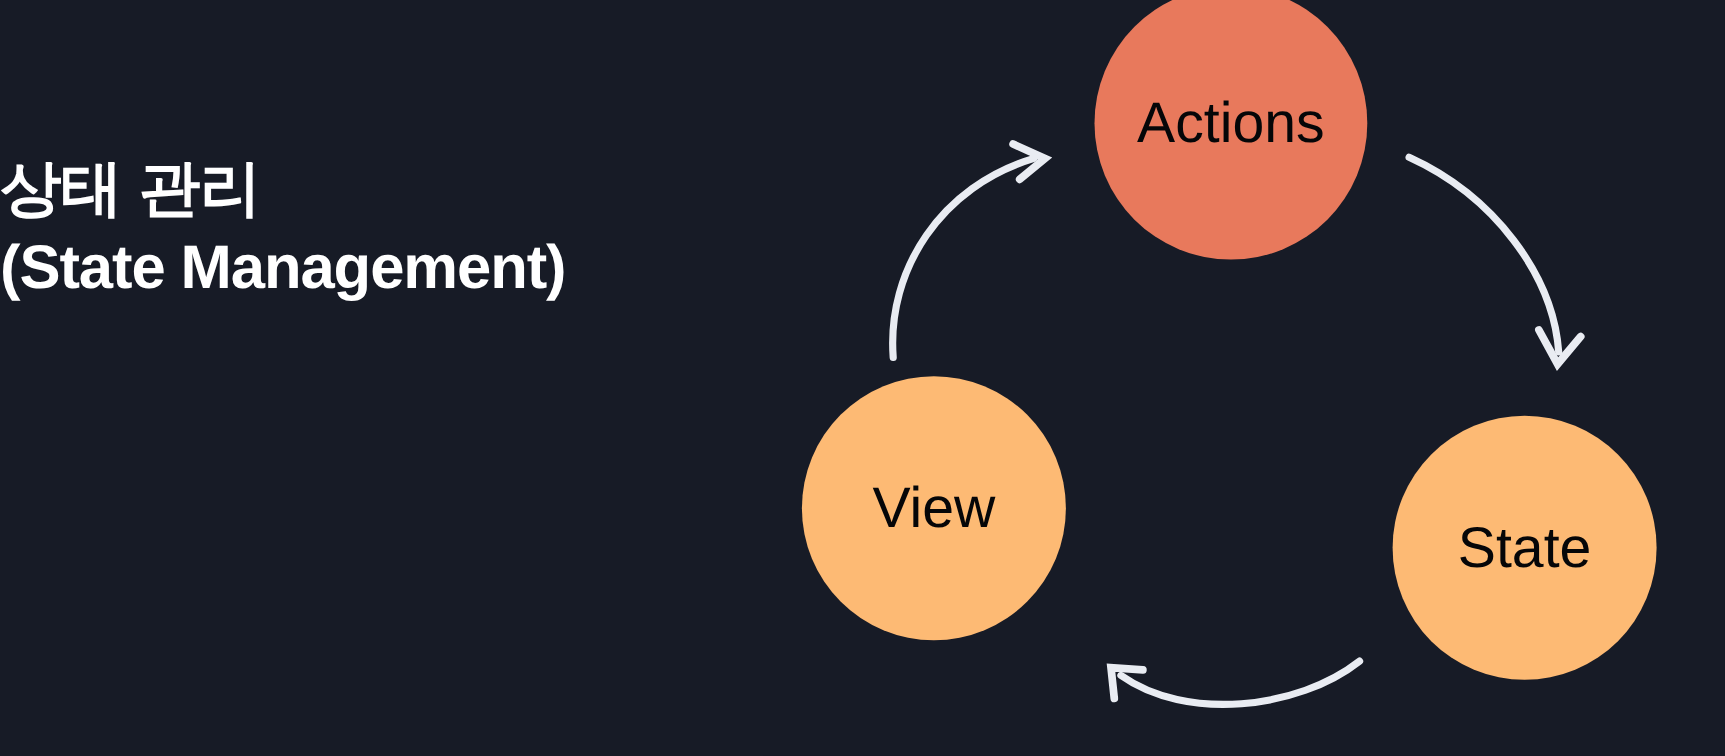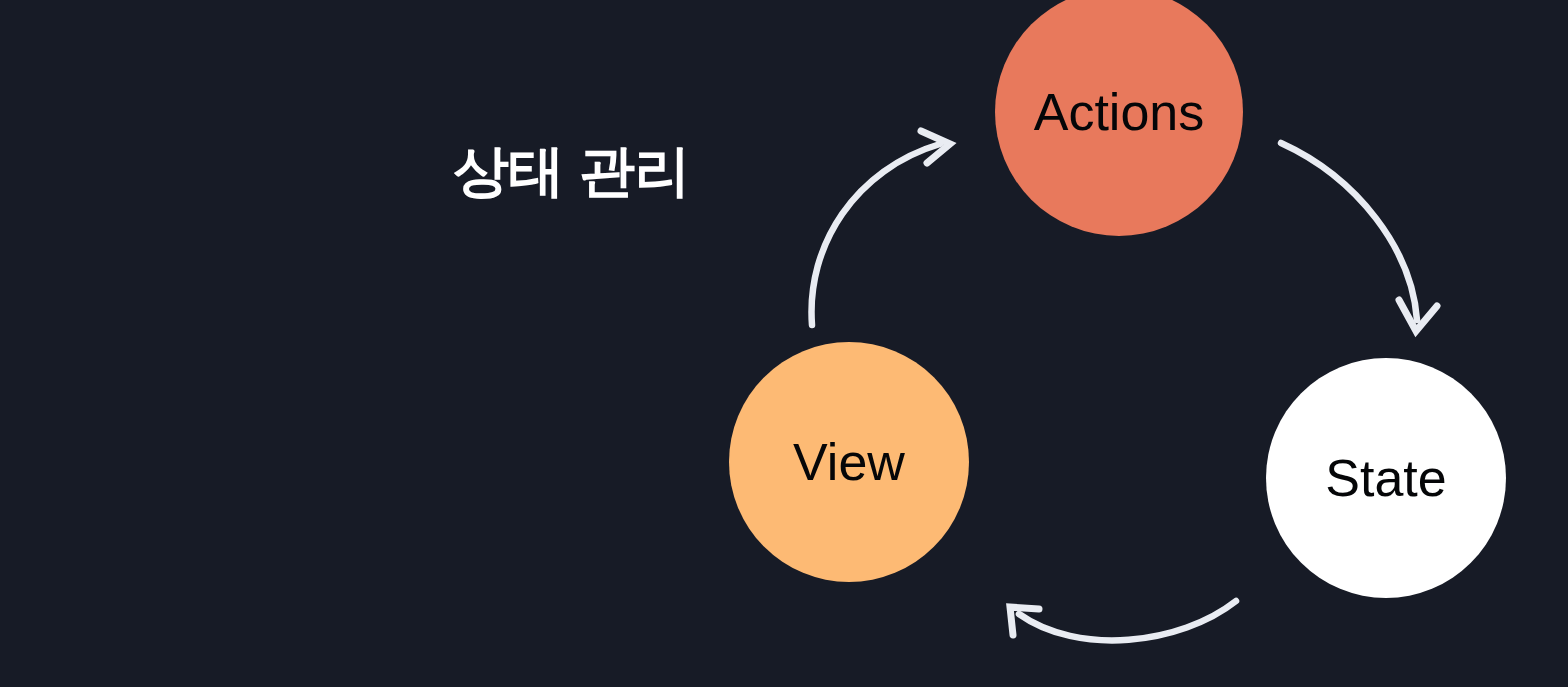--- a/index.html
+++ b/index.html
@@ -15,21 +15,21 @@
     overflow: hidden;
     font-family: "Liberation Sans", "DejaVu Sans", sans-serif;
   }
 
   
   #title-block {
     position: absolute;
     left: 0px;
     top: 138px;
     width: 690px;
-    text-align: right;
+    text-align: left;
     color: #ffffff;
     line-height: 1.18;
     -webkit-font-smoothing: antialiased;
   }
   #title-line-1 {
     display: block;
     font-size: 56px;
     font-weight: 700;
     letter-spacing: -0.5px;
   }
@@ -111,20 +111,21 @@
     stroke-linejoin: miter;
   }
 </style>
 </head>
 <body>
 
 <div id="stage" style="background: rgb(23, 27, 38); width: 1568px; height: 687px;">
 
   <div id="title-block" style="color: rgb(255, 255, 255);">
     <span id="title-line-1">상태 관리</span>
+    <span id="title-line-2">(State Management)</span>
   </div>
 
   <div id="diagram">
 
     <svg id="arrow-layer" viewBox="0 0 1568 687">
 
       <g>
         <path class="arrow-path" d="M 812,325 C 806,245 856,169 940,144" stroke="#e9ecf2"></path>
         <path class="arrow-head" d="M 921,131 L 950,144 L 927,163" stroke="#e9ecf2"></path>
       </g>
@@ -137,21 +138,21 @@
       <g>
         <path class="arrow-path" d="M 1236,601 C 1180,645 1078,656 1019,614" stroke="#e9ecf2"></path>
         <path class="arrow-head" d="M 1039,609 L 1010,607 L 1013,635" stroke="#e9ecf2"></path>
       </g>
     </svg>
 
     <div class="node" id="node-actions" style="background: rgb(232, 121, 92); width: 248px; height: 248px; left: 995px; top: -12px;">
       <span class="node-label" style="color: rgb(5, 6, 8);">Actions</span>
     </div>
 
-    <div class="node" id="node-state" style="background: #ffffff; width: 240px; height: 240px; left: 1266px; top: 358px;">
+    <div class="node" id="node-state" style="background: #fdba74; width: 240px; height: 240px; left: 1266px; top: 378px;">
       <span class="node-label" style="color: rgb(5, 6, 8);">State</span>
     </div>
 
     <div class="node" id="node-view" style="background: #fdba74; width: 240px; height: 240px; left: 729px; top: 342px; justify-content: center;">
       <span class="node-label" style="color: rgb(5, 6, 8);">View</span>
     </div>
 
   </div>
 </div>
 

